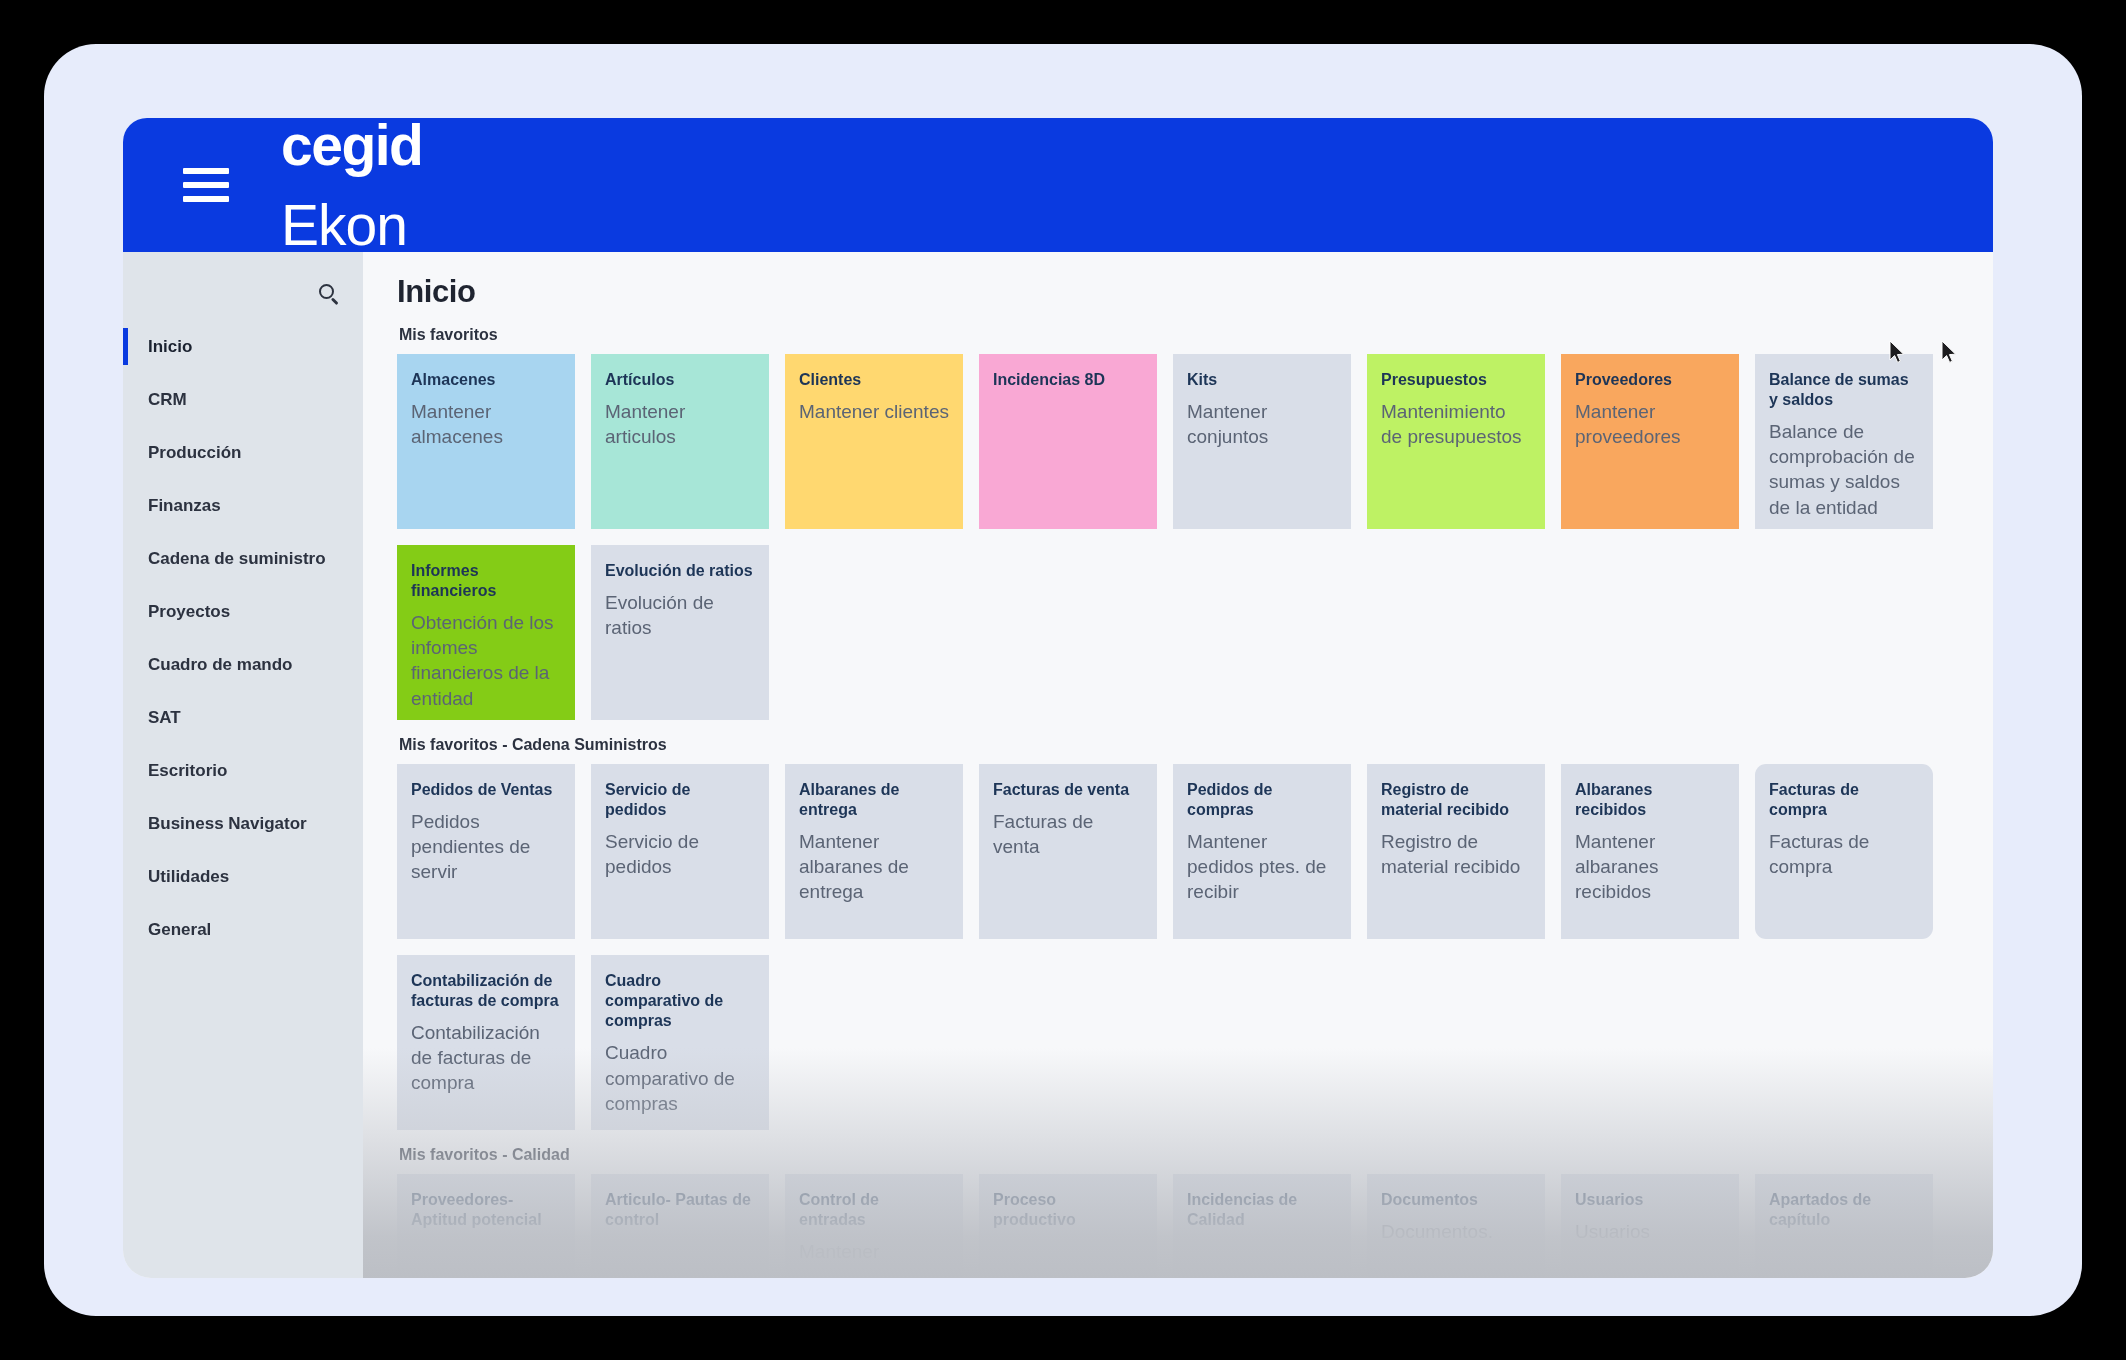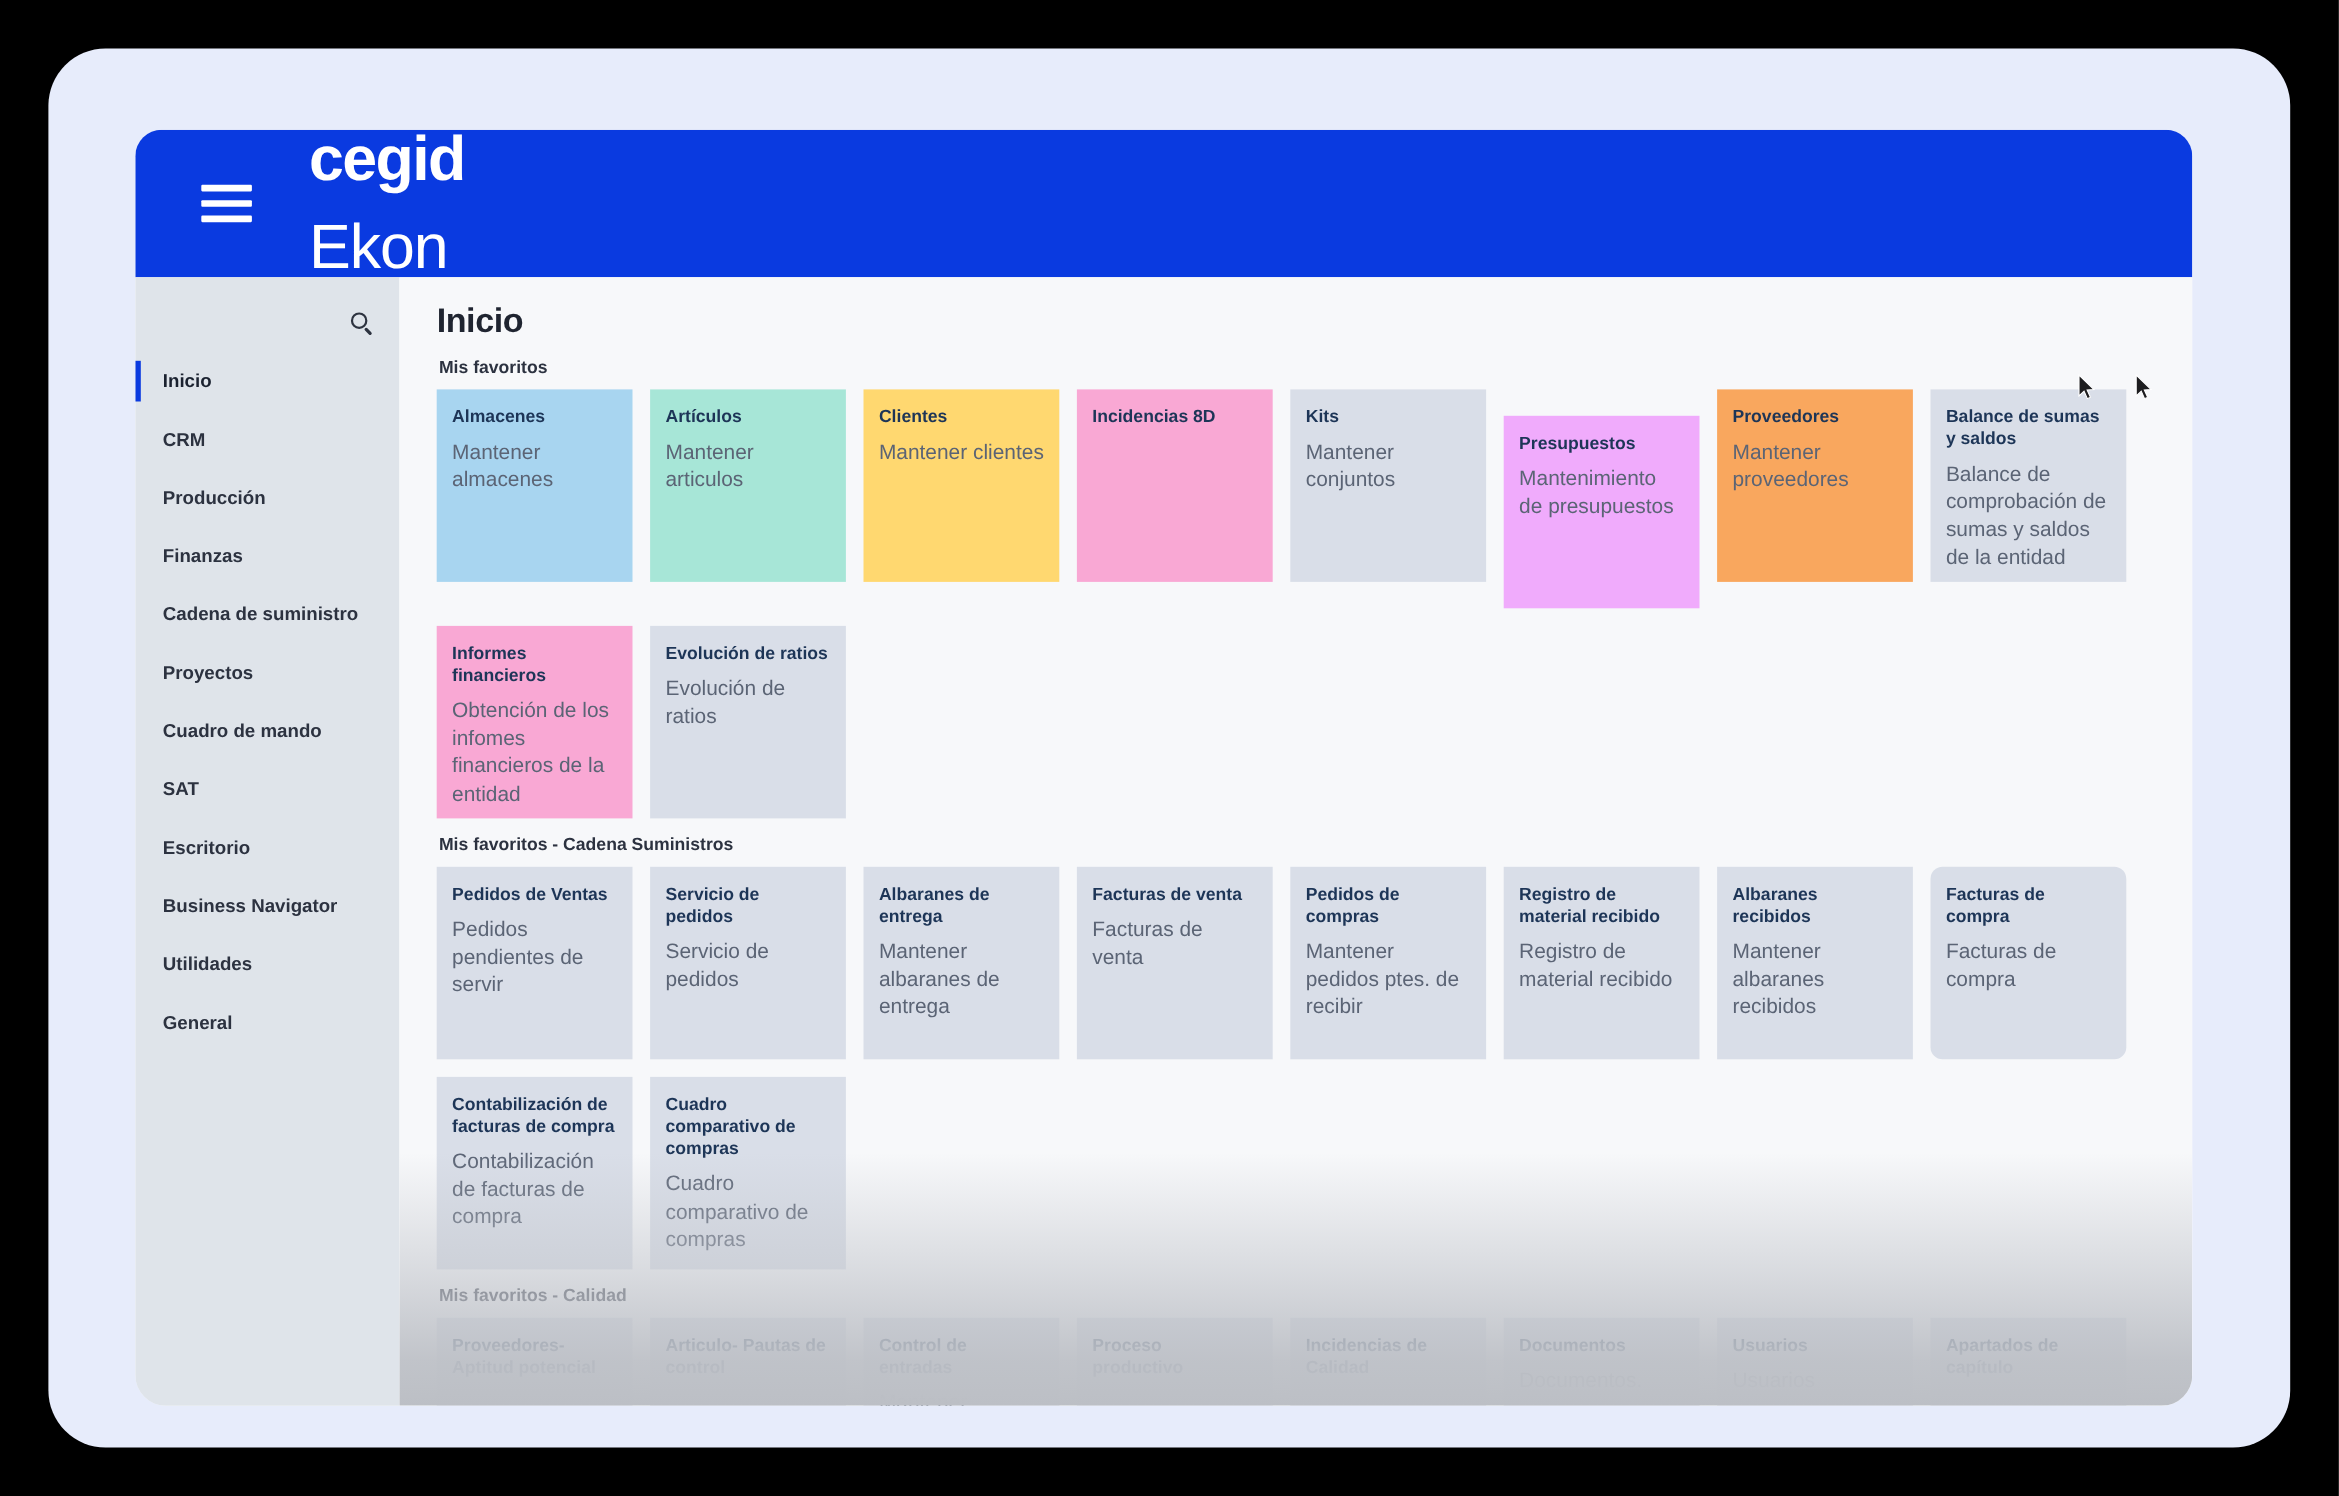--- a/index.html
+++ b/index.html
@@ -199,33 +199,33 @@
                 <div class="d">Mantener clientes</div>
               </div>
               <div class="card" style="background: #f9a8d4;">
                 <div class="t">Incidencias 8D</div>
                 <div class="d"></div>
               </div>
               <div class="card" style="background: rgb(217, 222, 232);">
                 <div class="t">Kits</div>
                 <div class="d">Mantener conjuntos</div>
               </div>
-              <div class="card" style="background: #f0abfc; margin-top: 24px;">
+              <div class="card" style="background: #bef264;">
                 <div class="t">Presupuestos</div>
                 <div class="d">Mantenimiento de presupuestos</div>
               </div>
               <div class="card" style="background: rgb(249, 167, 94);">
                 <div class="t">Proveedores</div>
                 <div class="d">Mantener proveedores</div>
               </div>
               <div class="card" style="background: rgb(217, 222, 232);">
                 <div class="t">Balance de sumas y saldos</div>
                 <div class="d">Balance de comprobación de sumas y saldos de la entidad</div>
               </div>
-              <div class="card" style="background: #f9a8d4;">
+              <div class="card" style="background: #84cc16;">
                 <div class="t">Informes financieros</div>
                 <div class="d">Obtención de los infomes financieros de la entidad</div>
               </div>
               <div class="card" style="background: rgb(217, 222, 232);">
                 <div class="t">Evolución de ratios</div>
                 <div class="d">Evolución de ratios</div>
               </div>
             </div>
             <div class="section-label">Mis favoritos - Cadena Suministros</div>
             <div class="grid">

